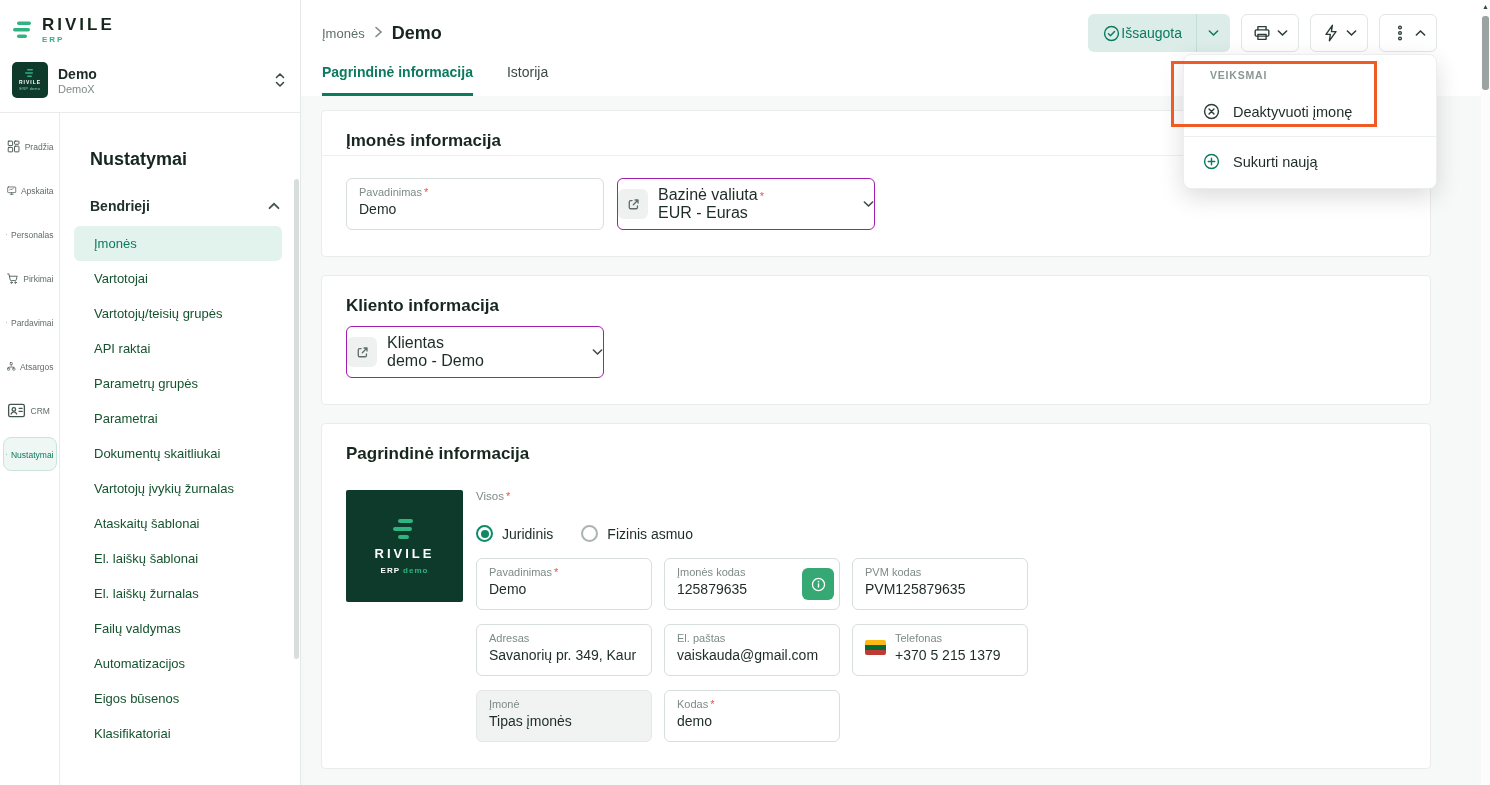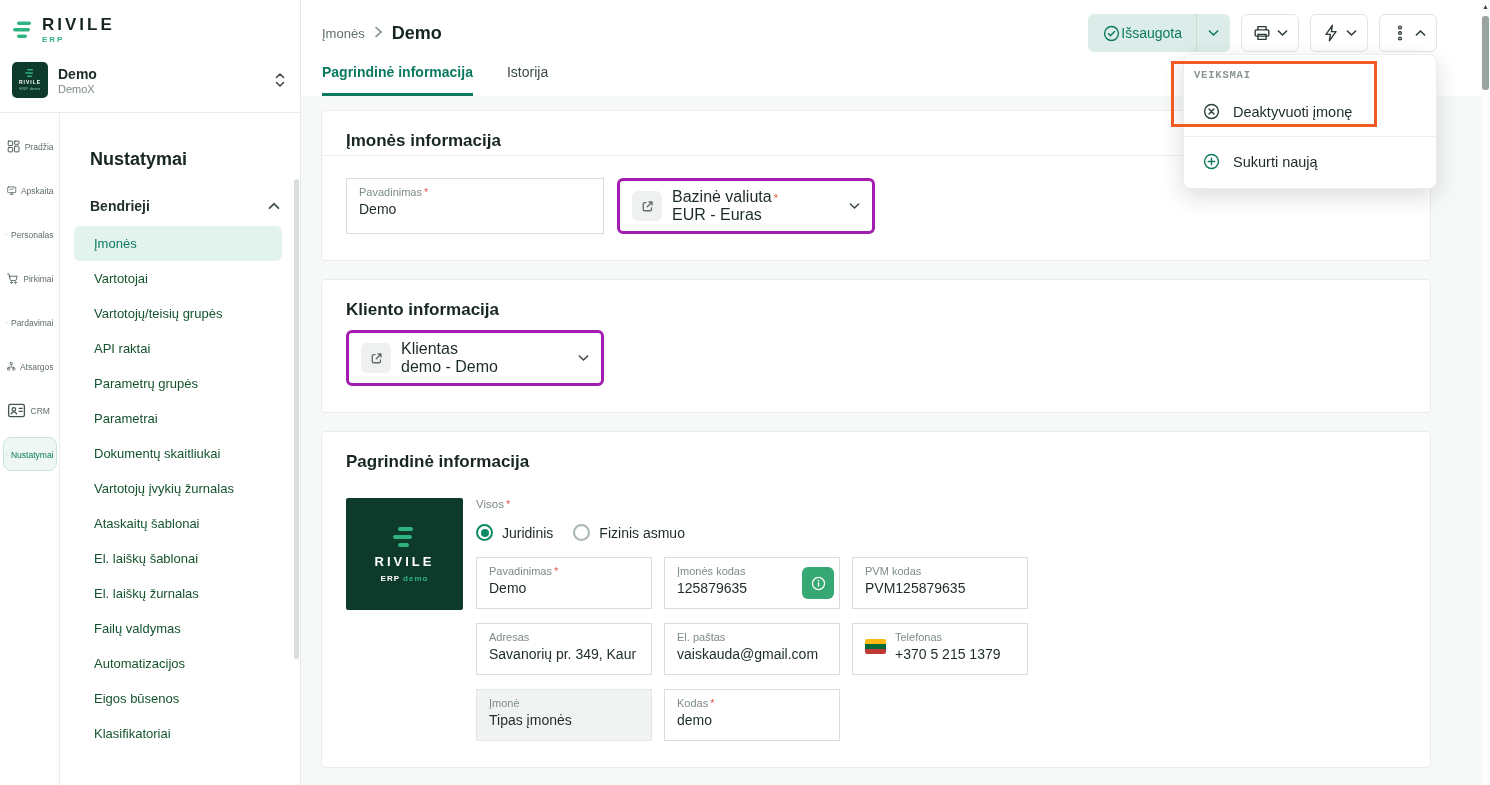--- a/index.html
+++ b/index.html
@@ -61,61 +61,61 @@
   .tabs { display:flex; gap:34px; padding:4px 21px 0; }
   .tab { font-size:14px; color:#3c4a46; padding-bottom:13px; cursor:pointer; border-bottom:3px solid transparent; }
   .tab.active { color:#0b7a5e; font-weight:bold; border-bottom-color:#0b7a5e; }
 
   .content { flex:1; background:#f7f8f8; padding:14px 59px 0 20px; display:flex; flex-direction:column; gap:18px; overflow:hidden; }
   .card { background:#fff; border:1px solid #e9eceb; border-radius:4px; }
   .card-title { font-size:17px; font-weight:bold; color:#17271f; padding:20px 24px 4px; }
   .card-title.divided { border-bottom:1px solid #eef0ef; }
   .card-body { padding:22px 24px 26px; }
 
-  .fld { border:1px solid #d8dedc; border-radius:0; background:#fff; padding:7px 12px 12px; width:258px; position:relative; }
+  .fld { border:1px solid #d8dedc; border-radius:6px; background:#fff; padding:7px 12px 12px; width:258px; position:relative; }
   .fld .lbl { font-size:11px; color:#7d8b87; white-space:nowrap; }
   .req { color:#e2574c; margin-left:2px; font-size:11px; }
   .fld .val { font-size:14px; color:#1d2c27; margin-top:3px; white-space:nowrap; overflow:hidden; }
   .fld.disabled { background:#f1f3f2; border-color:#e3e7e5; }
 
-  .sel { display:flex; align-items:center; gap:10px; border:3px solid #a21caf; border-radius:6px; background:#fff; padding:7px 12px; width:258px; cursor:pointer; }
+  .sel { display:flex; align-items:center; gap:10px; border:1px solid #a21caf; border-radius:6px; background:#fff; padding:7px 0; width:258px; cursor:pointer; }
   .sel .ibox { width:30px; height:30px; flex:0 0 30px; background:#eef1f0; border-radius:6px; display:flex; align-items:center; justify-content:center; }
   .sel .ibox svg { width:15px; height:15px; stroke:#5f6d69; fill:none; stroke-width:1.4; stroke-linecap:round; stroke-linejoin:round; }
   .sel .txt { flex:1; min-width:0; }
   .sel .chev { color:#3c4a46; }
 
   .row-flex { display:flex; gap:13px; }
 
   
   .mi-body { display:flex; gap:13px; padding:22px 24px 26px; }
   .big-logo { width:117px; height:112px; background:#0d3a2b; border-radius:2px; display:flex; flex-direction:column; align-items:center; justify-content:center; gap:5px; flex:0 0 117px; }
   .big-logo .bars { width:26px; height:24px; }
   .big-logo .t { color:#fff; font-size:13px; font-weight:bold; letter-spacing:3px; }
   .big-logo .s { font-size:8px; letter-spacing:1px; color:#fff; font-weight:bold; }
   .big-logo .s em { font-style:normal; color:#2fb380; }
   .mi-right { flex:1; min-width:0; }
   .type-label { font-size:11.5px; color:#7d8b87; }
-  .radios { display:flex; gap:20px; margin:14px 0 16px;align-items:flex-end; }
+  .radios { display:flex; gap:28px; margin:23px 0 16px;align-items:flex-end; }
   .radio { display:flex; align-items:center; gap:9px; font-size:14px; color:#1d2c27; cursor:pointer; }
   .rdot { width:17px; height:17px; border-radius:50%; border:2px solid #aab5b1; position:relative; background:#fff; flex:0 0 17px; }
   .radio.checked .rdot { border-color:#0f8a66; }
   .radio.checked .rdot::after { content:""; position:absolute; inset:2.5px; border-radius:50%; background:#0f8a66; }
   .mi-grid { display:grid; grid-template-columns:repeat(3,176px); column-gap:12px; row-gap:14px; }
   .mi-grid .fld { width:auto; }
   .code-btn { position:absolute; right:5px; top:50%; transform:translateY(-50%); width:32px; height:32px; background:#35a873; border:none; border-radius:6px; display:flex; align-items:center; justify-content:center; cursor:pointer; }
   .code-btn svg { width:17px; height:17px; }
   .phone-inner { display:flex; align-items:center; gap:9px; }
   .flag { width:21px; height:15px; border-radius:2px; overflow:hidden; display:flex; flex-direction:column; flex:0 0 21px; }
   .flag i { flex:1; display:block; }
   .flag .y { background:#FDB913; } .flag .g { background:#046A38; } .flag .r { background:#BE3A34; }
 
   
   .popup-menu { position:absolute; left:1183px; top:54px; width:254px; background:#fff; border:1px solid #eceeed; border-radius:8px;
     box-shadow:0 8px 24px rgba(0,0,0,.14); padding:10px 0 4px; z-index:50; }
-  .pm-header { font-size:10.5px; font-weight:bold; letter-spacing:.8px; color:#8a9793; padding:4px 10px 8px;font-family:Liberation Mono, monospace; }
+  .pm-header { font-size:10.5px; font-weight:bold; letter-spacing:.8px; color:#8a9793; padding:4px 26px 8px; }
   .pm-item { display:flex; align-items:center; gap:12px; padding:13px 18px; font-size:14.5px; color:#1d2c27; cursor:pointer; }
   .pm-item svg { width:19px; height:19px; fill:none; stroke-width:1.5; stroke-linecap:round; }
   .pm-item.deactivate svg { stroke:#2c3e38; }
   .pm-item.create svg { stroke:#0b7a5e; }
   .pm-divider { height:1px; background:#eef0ef; margin:2px 0; }
 
   .annotation-box { position:absolute; left:1171px; top:61px; width:206px; height:66px; border:3px solid #f05a24; z-index:60; pointer-events:none; }
 
   
   .page-scrollbar { position:absolute; right:0; top:0; bottom:0; width:9px; background:#fbfcfb; z-index:70; }

